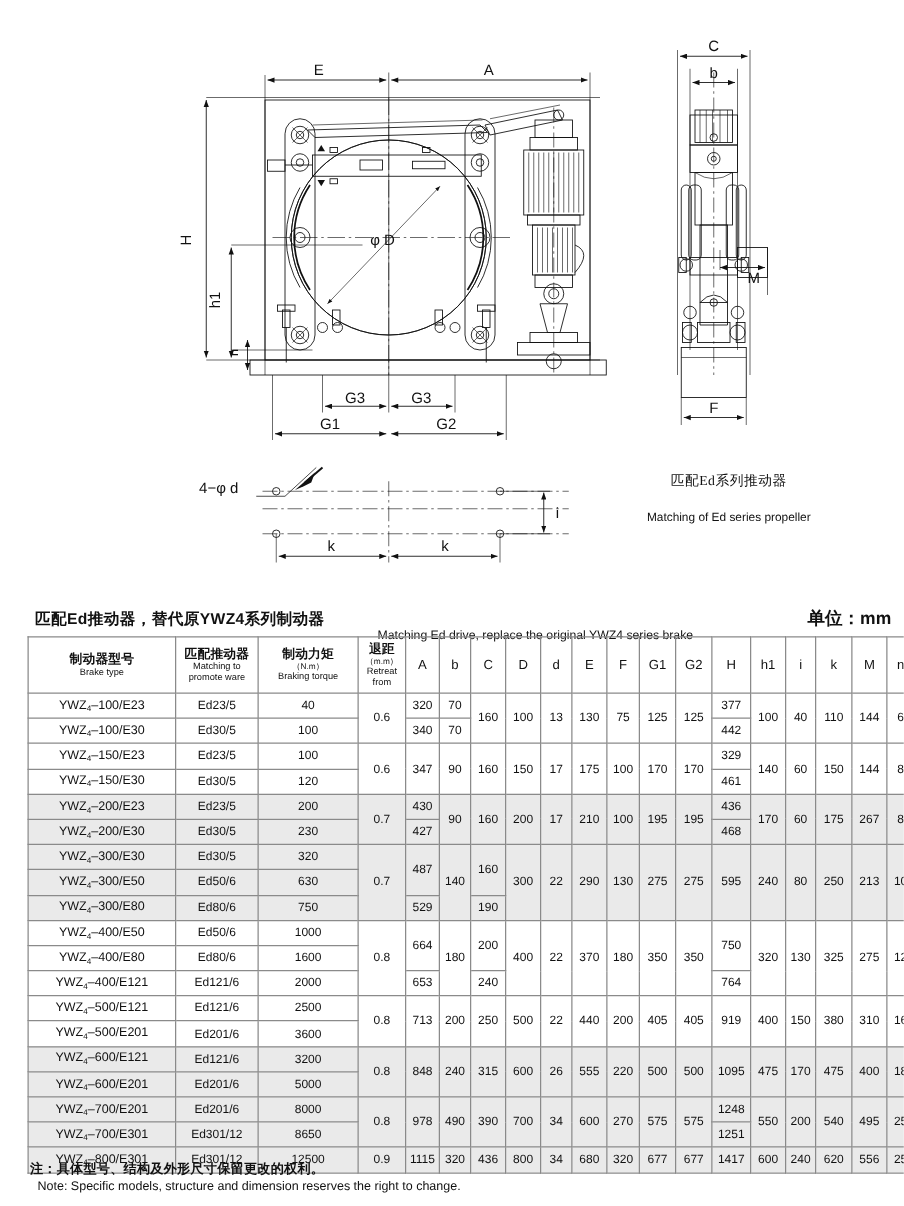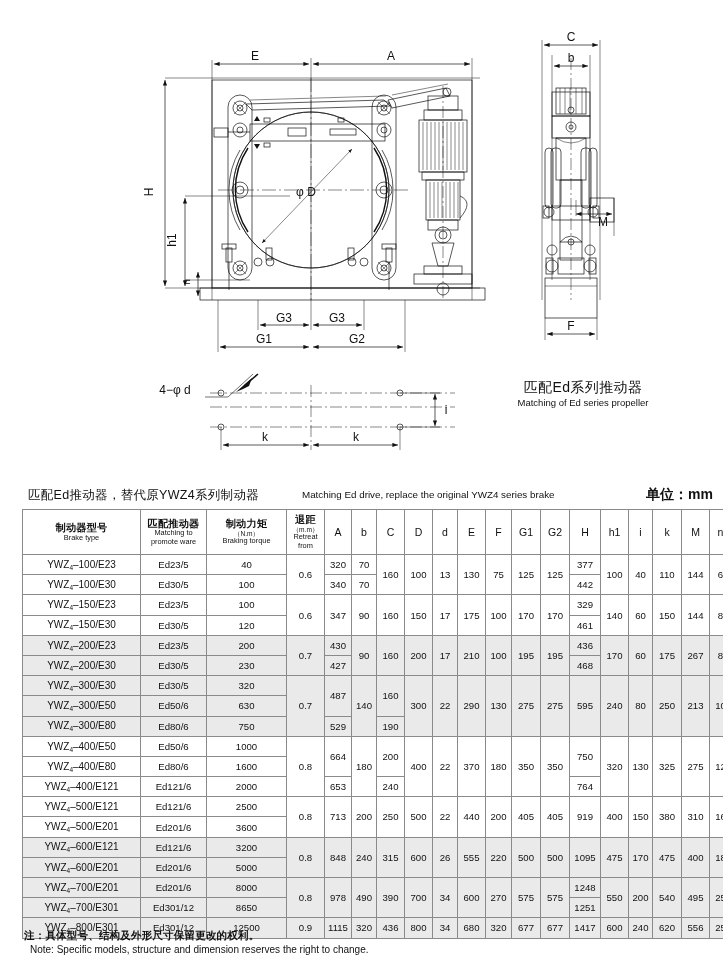--- a/index.html
+++ b/index.html
@@ -10,27 +10,27 @@
   }
   .page{position:relative;width:723px;height:965px;}
 
   
   .drawing{position:absolute;left:0;top:0;width:723px;height:470px;}
   svg{display:block;}
   .dimtxt{font-family:"Liberation Sans",sans-serif;font-size:12px;fill:#111;}
   .dimtxt.sm{font-size:10px;}
 
   .caption{position:absolute;left:483px;top:378px;width:200px;text-align:center;}
-  .caption .cn{font-size:14px;color:#111;letter-spacing:.4px;line-height:1.35;}
-  .caption .en{font-size:9.5px;color:#111;line-height:1.35;}
+  .caption .cn{font-size:11px;color:#111;letter-spacing:.4px;line-height:1.35;font-family:Liberation Serif, serif;}
+  .caption .en{font-size:9.5px;color:#111;line-height:1.35;margin-top:16px;}
 
   
   .tbl-title{position:absolute;left:0;top:485px;width:723px;height:24px;}
-  .tbl-title .cn{position:absolute;left:28px;top:2px;font-size:12.5px;font-weight:normal;letter-spacing:.3px;}
-  .tbl-title .en{position:absolute;left:256px;top:4px;font-size:9.8px;padding-left:46px;}
+  .tbl-title .cn{position:absolute;left:28px;top:2px;font-size:12.5px;font-weight:bold;letter-spacing:.3px;}
+  .tbl-title .en{position:absolute;left:256px;top:18px;font-size:9.8px;padding-left:46px;}
   .tbl-title .unit{position:absolute;right:10px;top:1px;font-size:14px;font-weight:bold;}
 
   
   .spec-wrap{position:absolute;left:22px;top:509px;width:679px;}
   table.spec{border-collapse:collapse;width:679px;table-layout:fixed;
     font-size:9.6px;}
   table.spec th,table.spec td{
     border:1px solid #8a8a8a;text-align:center;vertical-align:middle;
     padding:0;line-height:1.15;color:#111;
   }

